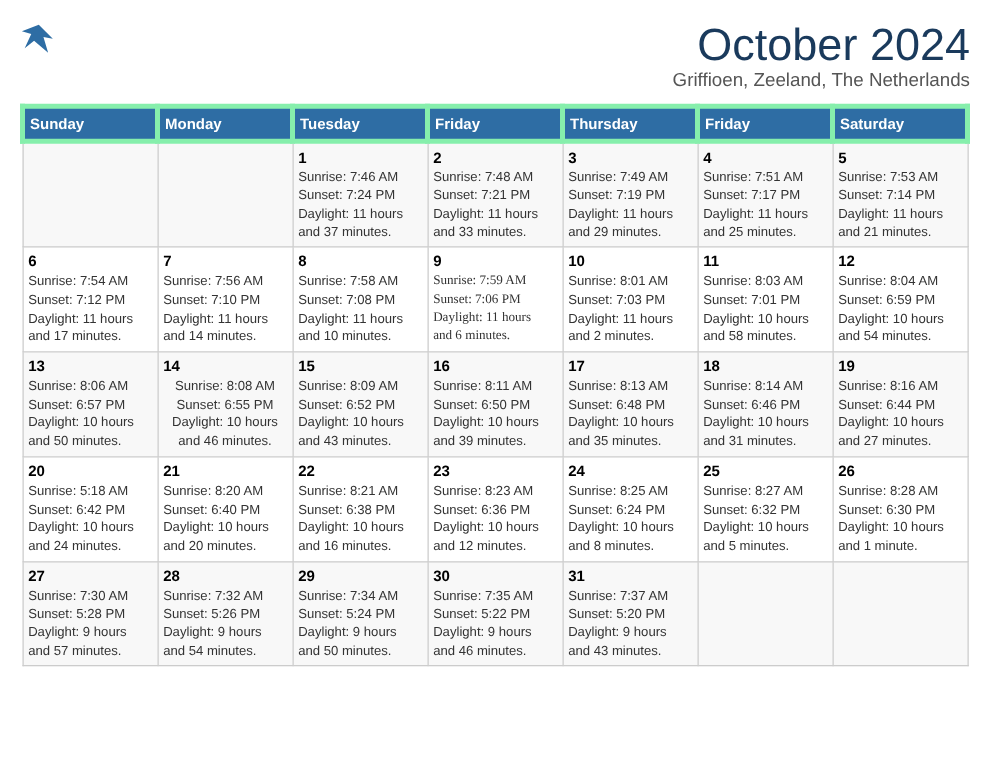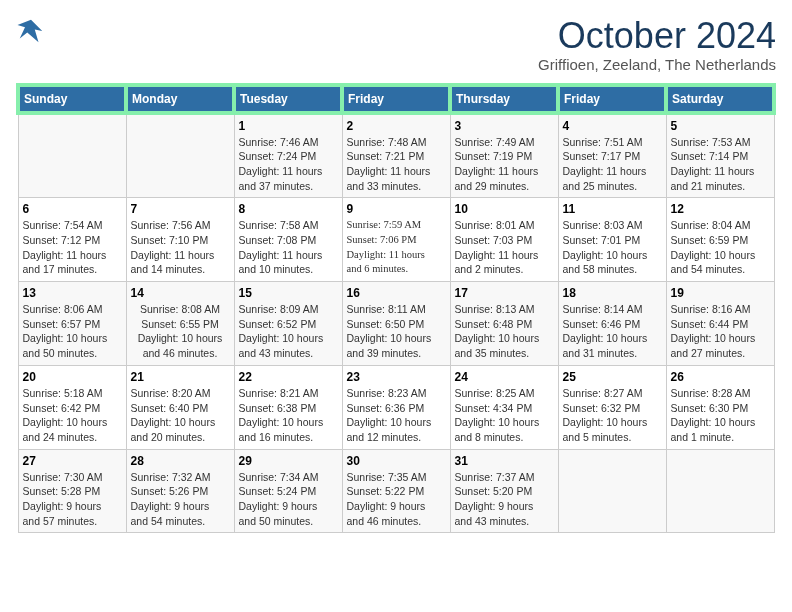--- a/index.html
+++ b/index.html
@@ -283,21 +283,21 @@
         <td>
           <div class="day-num">23</div>
           <div class="day-info" style="white-space: pre-line;">Sunrise: 8:23 AM
 Sunset: 6:36 PM
 Daylight: 10 hours
 and 12 minutes.</div>
         </td>
         <td>
           <div class="day-num">24</div>
           <div class="day-info" style="white-space: pre-line;">Sunrise: 8:25 AM
-Sunset: 4:34 PM
+Sunset: 6:24 PM
 Daylight: 10 hours
 and 8 minutes.</div>
         </td>
         <td>
           <div class="day-num">25</div>
           <div class="day-info" style="white-space: pre-line;">Sunrise: 8:27 AM
 Sunset: 6:32 PM
 Daylight: 10 hours
 and 5 minutes.</div>
         </td>

